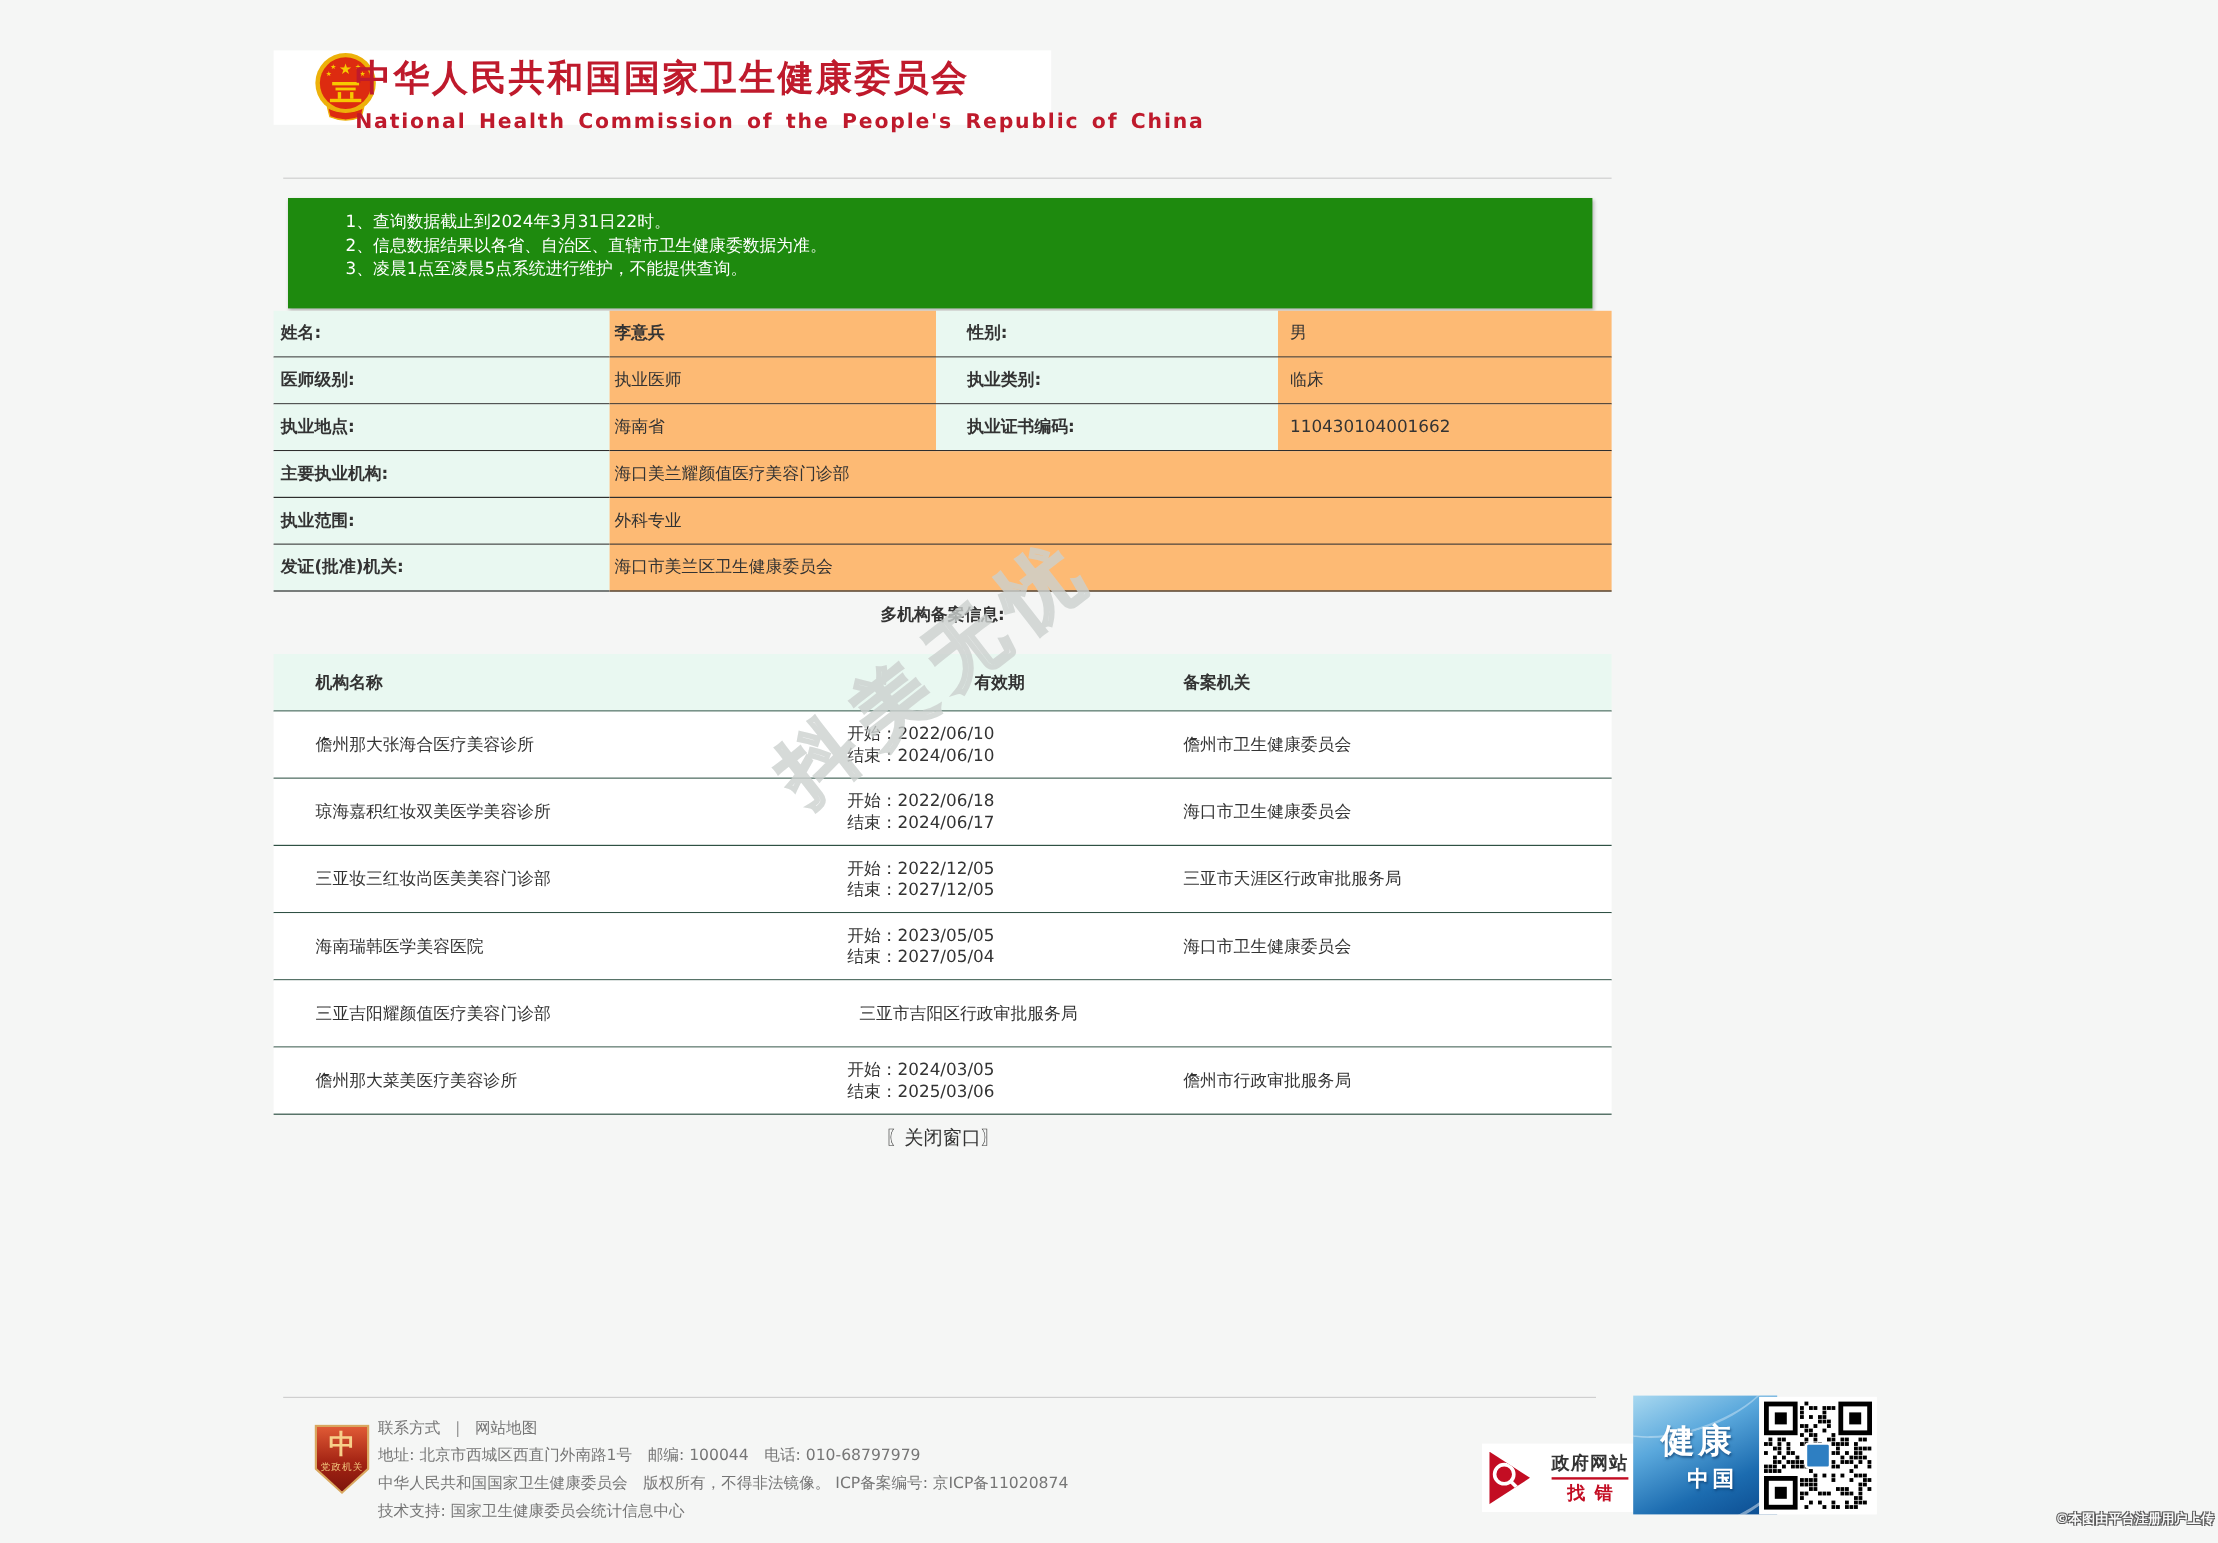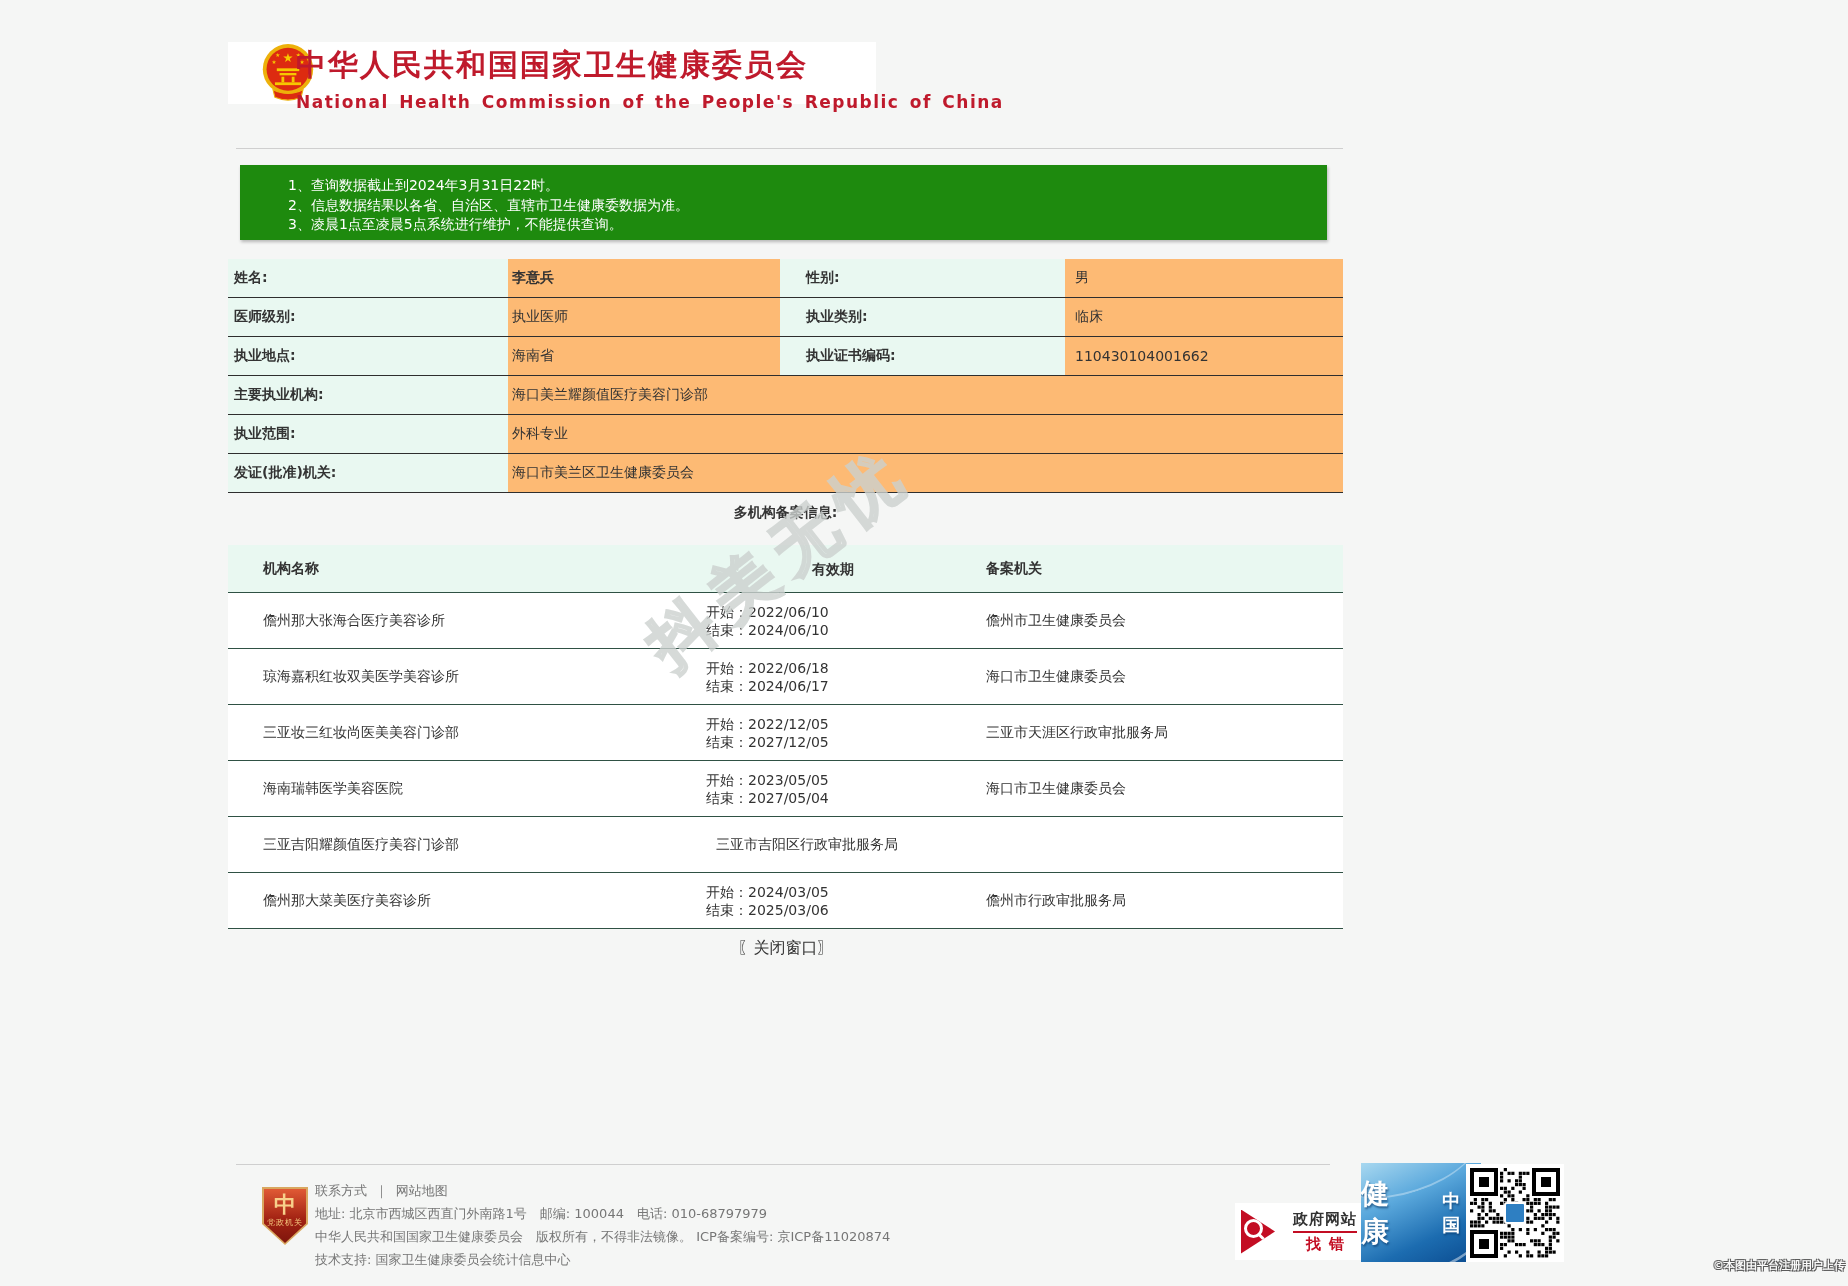--- a/index.html
+++ b/index.html
@@ -11,21 +11,21 @@
   .emblem{position:absolute;left:32px;top:1px;}
   .header-text{position:absolute;left:68px;top:3px;}
   .site-title{font-size:30px;font-weight:bold;color:#bf1a2c;letter-spacing:2px;white-space:nowrap;}
   .site-subtitle{font-size:17px;font-weight:bold;color:#bf1a2c;letter-spacing:1.5px;word-spacing:3px;margin-top:6px;white-space:nowrap;}
 
   .rule{position:absolute;height:1px;background:#cfcfcf;}
   .rule1{left:236px;top:148px;width:1107px;}
   .rule2{left:236px;top:1164px;width:1094px;}
 
   
-  .notice{position:absolute;left:240px;top:165px;width:1087px;height:75px;background:#1e8a0e;
+  .notice{position:absolute;left:240px;top:165px;width:1087px;height:92px;background:#1e8a0e;
           box-sizing:border-box;padding:11px 0 0 48px;color:#fff;font-size:14px;line-height:19.5px;
           box-shadow:1px 2px 3px rgba(0,0,0,.25);}
 
   
   .doc-table{position:absolute;left:228px;top:259px;width:1115px;display:grid;
              grid-template-columns:280px 272px 285px 278px;}
   .doc-table .cell{height:39px;display:flex;align-items:center;box-sizing:border-box;
                    border-bottom:1px solid #2e2e2e;font-size:14px;}
   .doc-table .lab{background:#e9f8f1;font-weight:bold;padding-left:6px;}
   .doc-table .lab.c3{padding-left:26px;}
@@ -77,21 +77,21 @@
   .fe-icon{position:relative;width:34px;height:44px;background:#c30d23;
            clip-path:polygon(0 0,100% 50%,0 100%);flex:none;}
   .fe-lens{position:absolute;left:3px;top:9px;width:13px;height:13px;border:3px solid #fff;border-radius:50%;}
   .fe-handle{position:absolute;left:16px;top:26px;width:10px;height:3px;background:#fff;transform:rotate(45deg);}
   .fe-text{margin-left:6px;}
   .fe-line1{font-size:15px;font-weight:bold;color:#333;letter-spacing:1px;border-bottom:2px solid #c30d23;padding-bottom:2px;}
   .fe-line2{font-size:15px;font-weight:bold;color:#c30d23;letter-spacing:8px;text-align:center;margin-top:2px;padding-left:8px;}
 
   .healthy-china{position:absolute;left:1361px;top:1163px;width:120px;height:99px;overflow:hidden;cursor:pointer;
                  background:linear-gradient(155deg,#a8d8f0 0%,#5aa8dc 35%,#1c6cb0 70%,#0a4a8e 100%);
-                 display:flex;flex-direction:row;align-items:center;justify-content:center;color:#fff;font-weight:bold;}
+                 display:flex;flex-direction:column;align-items:center;justify-content:center;color:#fff;font-weight:bold;}
   .hc-swoosh{position:absolute;width:150px;height:70px;border-bottom:3px solid rgba(255,255,255,.45);
              border-radius:50%;left:-20px;top:40px;transform:rotate(-18deg);}
   .hc-swoosh2{position:absolute;width:150px;height:70px;border-bottom:2px solid rgba(255,255,255,.35);
              border-radius:50%;left:-30px;top:-42px;transform:rotate(-18deg);}
   .hc-l1{font-size:28px;letter-spacing:3px;margin-right:12px;z-index:2;text-shadow:1px 2px 2px rgba(6,52,100,.6);}
   .hc-l2{font-size:18px;letter-spacing:3px;margin-left:12px;z-index:2;text-shadow:1px 2px 2px rgba(6,52,100,.6);}
 
   .qr{position:absolute;left:1466px;top:1164px;width:98px;height:98px;background:#fff;}
 
   .corner-note{position:absolute;right:3px;top:1258px;font-size:11px;font-weight:bold;color:#fafafa;

